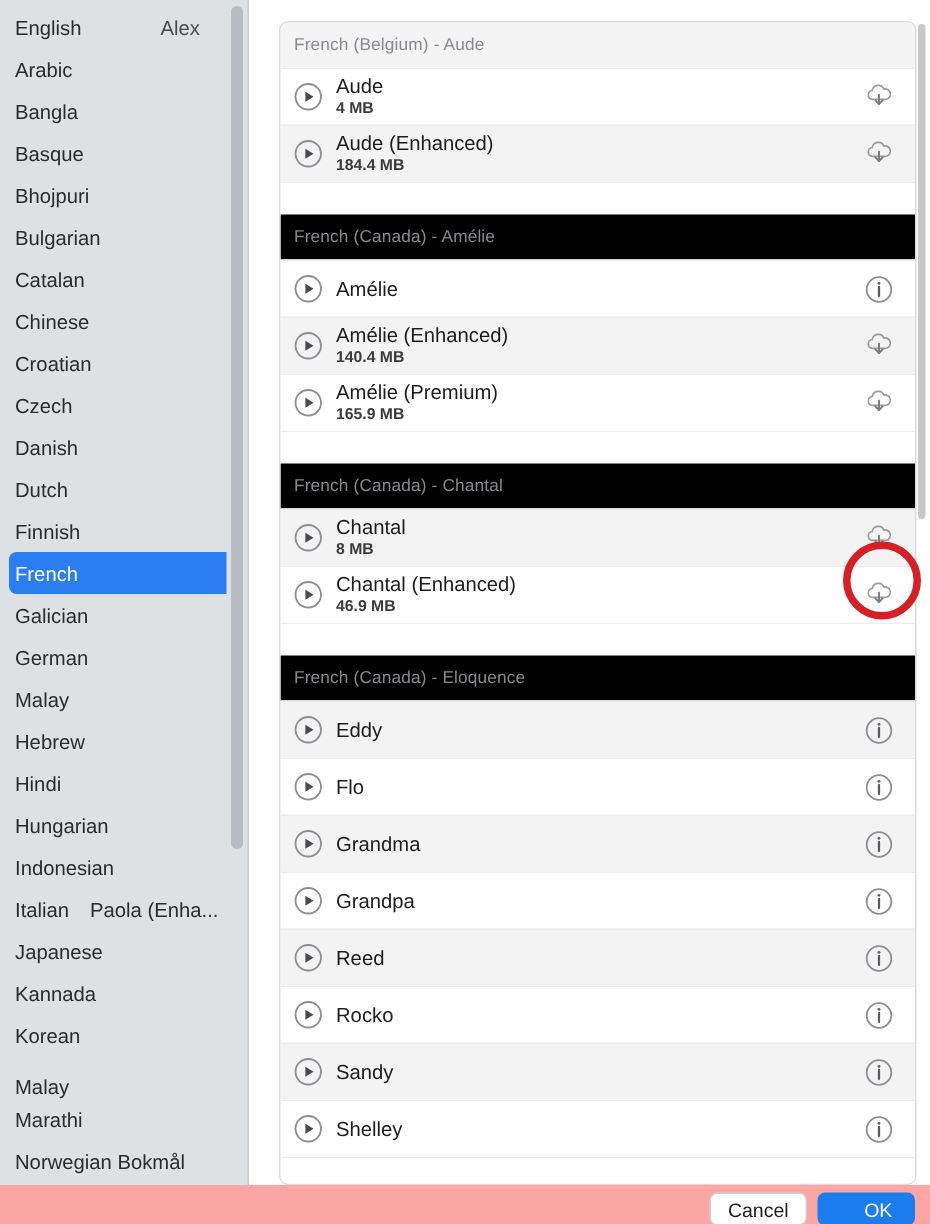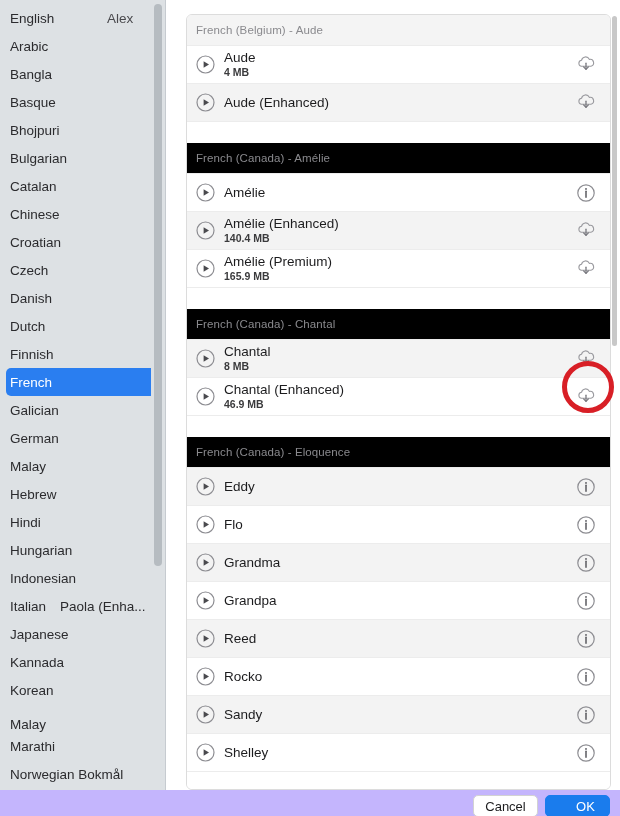--- a/index.html
+++ b/index.html
@@ -178,21 +178,21 @@
     width: 5px; height: 330px;
     background: #c8c8c8;
     border-radius: 3px;
   }
 
   
   #footer {
     position: absolute;
     left: 0; top: 790px;
     width: 620px; height: 26px;
-    background: #c4b5fd;
+    background: #fca5a5;
   }
   .btn {
     position: absolute;
     top: 5px;
     height: 22px;
     border-radius: 5px;
     font-size: 13px;
     display: flex;
     align-items: center;
     justify-content: center;
@@ -347,20 +347,21 @@
                 <path d="M8.6 12.9 L11 15.4 L13.4 12.9" fill="none" stroke="#7a7a80" stroke-width="1.3" stroke-linecap="round" stroke-linejoin="round"></path>
               </svg></span>
           </div>
           <div class="voice-row alt">
             <span class="play-btn"><svg width="19" height="19" viewBox="0 0 19 19">
                 <circle cx="9.5" cy="9.5" r="8.5" fill="none" stroke="#8d8d92" stroke-width="1.2"></circle>
                 <path d="M7.6 6.2 L13 9.5 L7.6 12.8 Z" fill="#4a4a4e"></path>
               </svg></span>
             <div class="voice-text">
               <div class="voice-name">Aude (Enhanced)</div>
+              <div class="voice-size">184.4 MB</div>
             </div>
             <span class="row-action"><svg width="22" height="22" viewBox="0 0 22 22">
                 <path d="M6.2 12.2 a3.0 3.0 0 0 1 0.3 -5.9 a4.1 4.1 0 0 1 7.8 -0.9 a3.3 3.3 0 0 1 1.6 6.8 Z" fill="none" stroke="#9a9a9f" stroke-width="1.1" stroke-linejoin="round"></path>
                 <path d="M11 9.2 V15.2" fill="none" stroke="#7a7a80" stroke-width="1.3" stroke-linecap="round"></path>
                 <path d="M8.6 12.9 L11 15.4 L13.4 12.9" fill="none" stroke="#7a7a80" stroke-width="1.3" stroke-linecap="round" stroke-linejoin="round"></path>
               </svg></span>
           </div>
           <div class="spacer-row"></div>
           <div class="group-header">French (Canada) - Amélie</div>
           <div class="voice-row">

